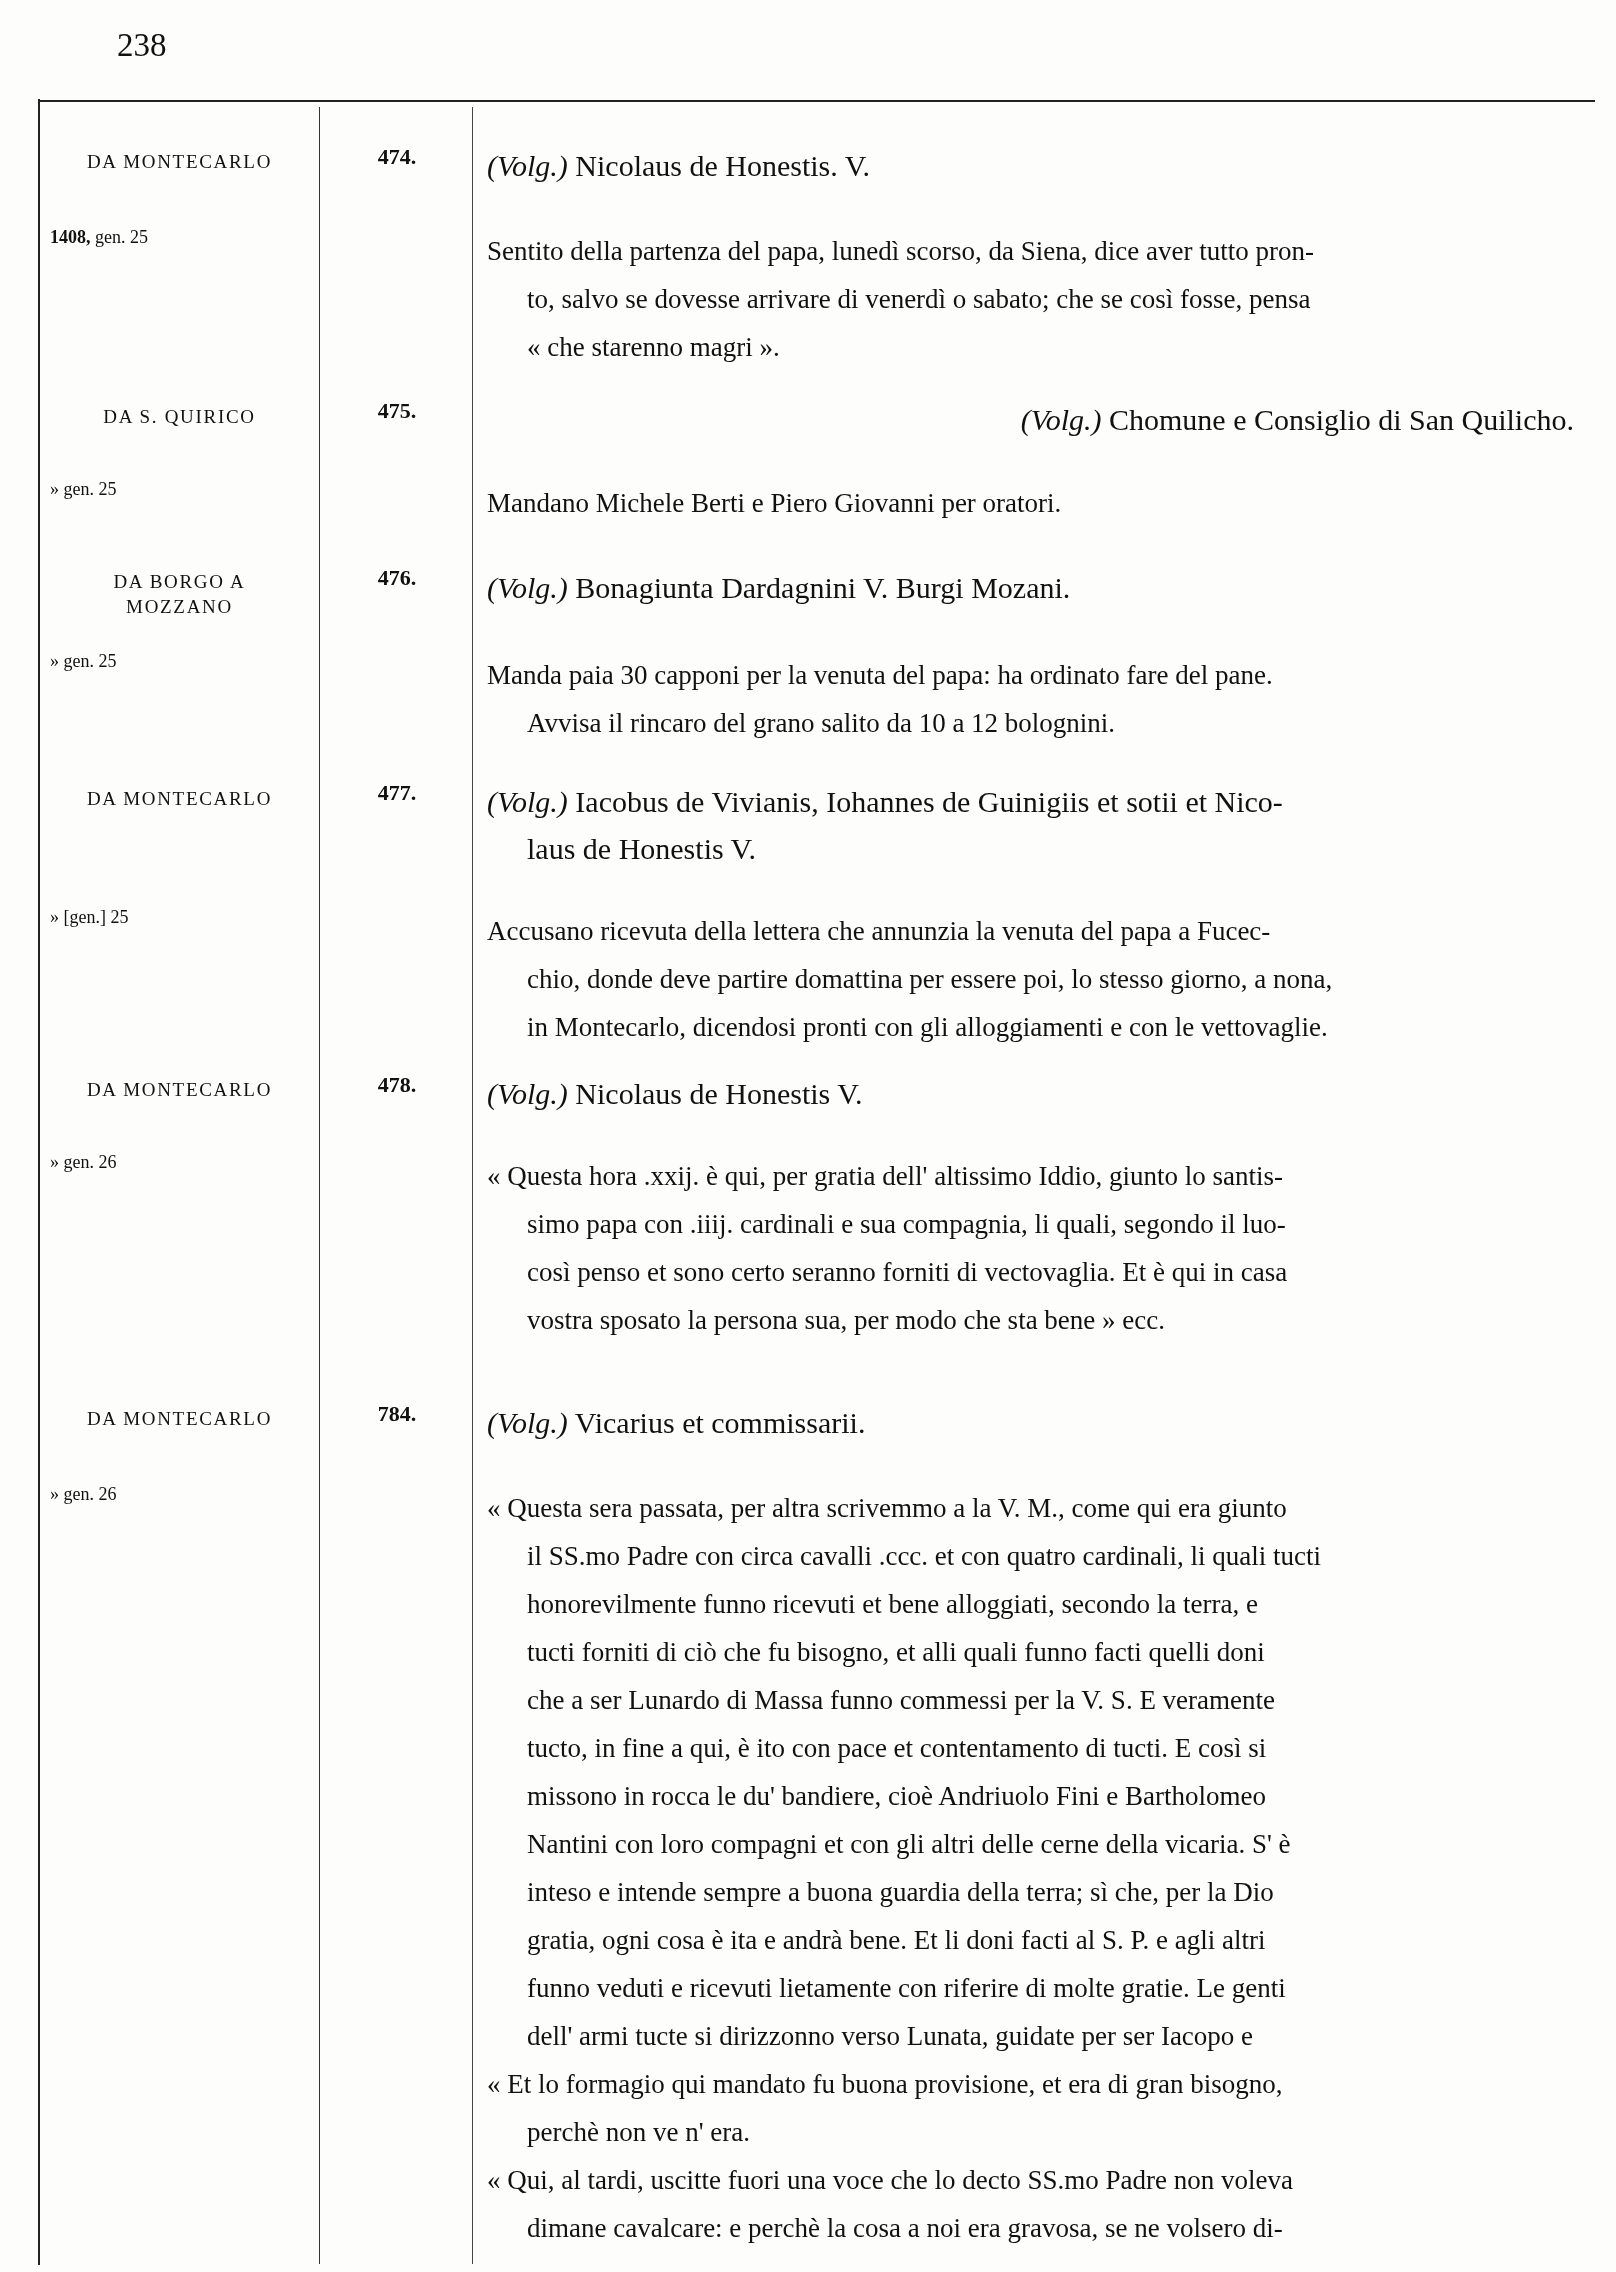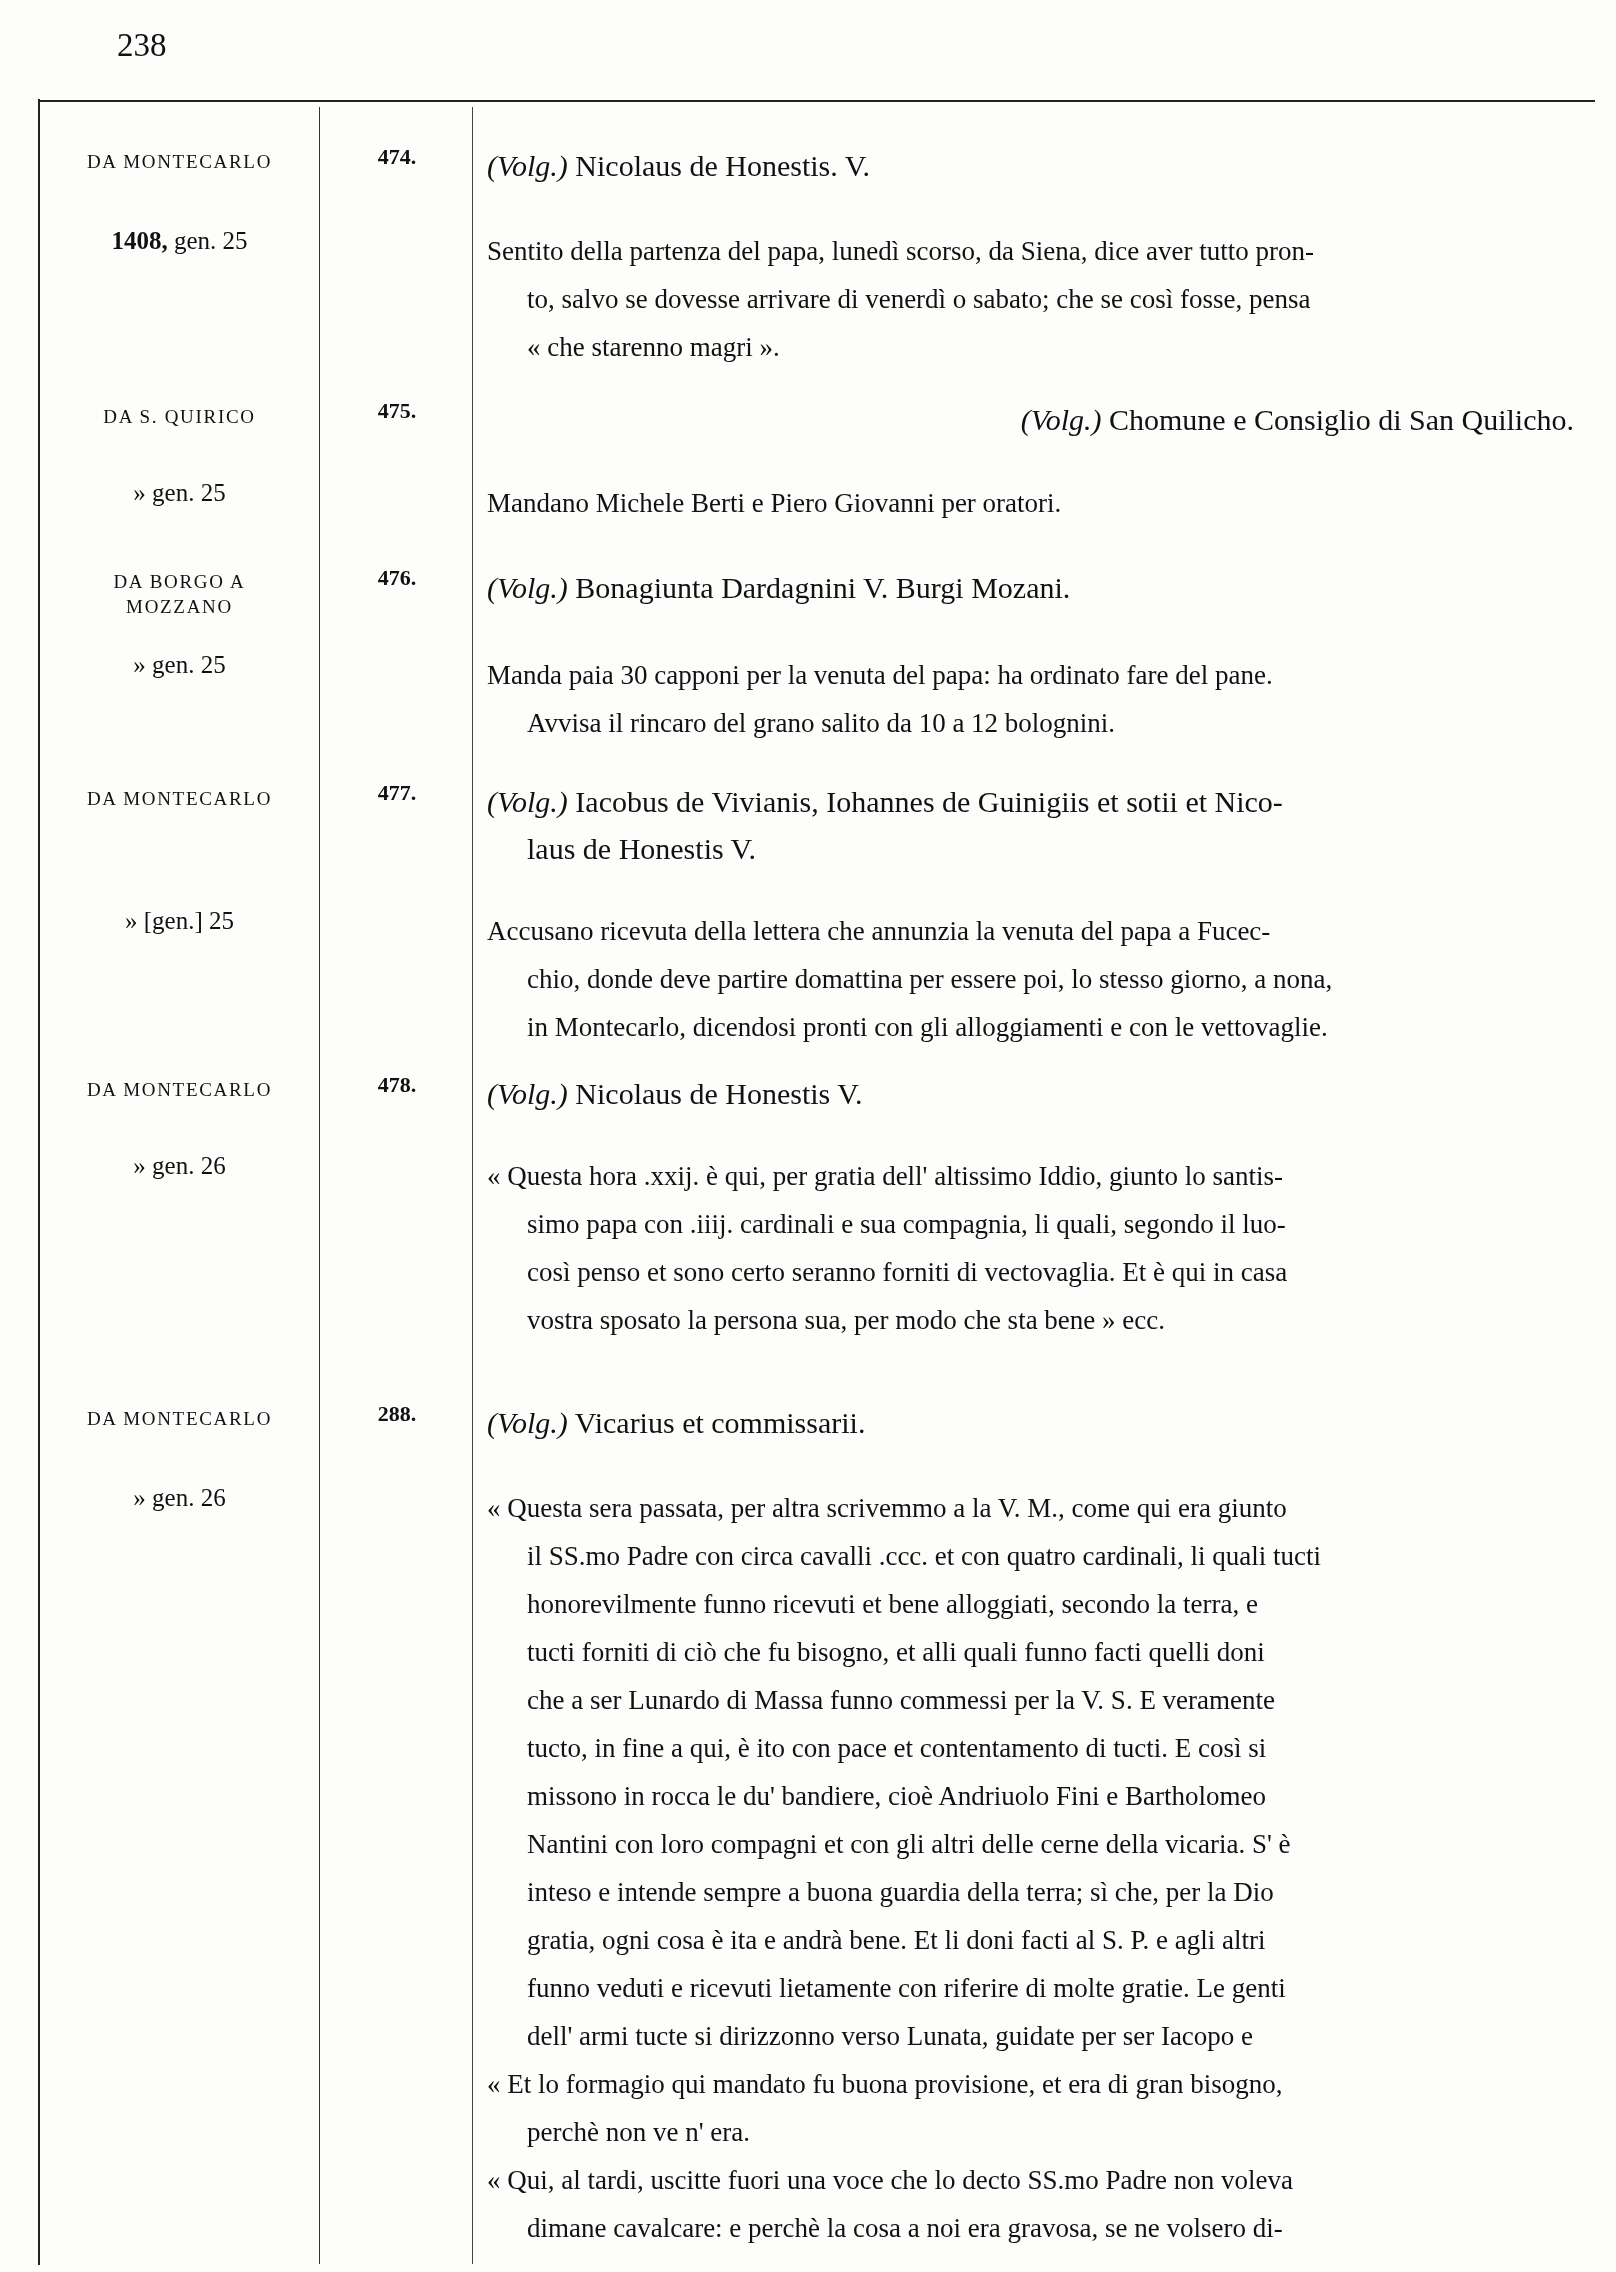--- a/index.html
+++ b/index.html
@@ -11,21 +11,21 @@
   .top-rule { position:absolute; left:40px; top:100px; width:1555px; height:1.7px; background:#222; }
   .vline { position:absolute; width:1.7px; background:#222; }
   .vline.left { left:38px; top:99px; height:2166px; }
   .vline.c1 { left:319px; top:107px; height:2157px; width:1.3px; background:#333; }
   .vline.c2 { left:472px; top:107px; height:2157px; width:1.3px; background:#444; }
   .place { position:absolute; left:50px; width:259px; text-align:center; font-size:19px; letter-spacing:1.7px; font-variant:small-caps; }
   .place.two { line-height:25px; }
   .num { position:absolute; left:326px; width:142px; text-align:center; font-size:22px; font-weight:bold; }
   .title { position:absolute; left:487px; width:1087px; font-size:30px; line-height:47px; }
   .title i { font-style:italic; }
-  .date { position:absolute; left:50px; width:259px; text-align:center; font-size:25px; }
+  .date { position:absolute; left:50px; width:259px; font-size:18px; }
   .date b { font-weight:bold; }
   .body { position:absolute; left:487px; width:1087px; font-size:27px; line-height:48px; text-align:justify; }
   .ln { display:block; }
   .ln.ind { padding-left:40px; }
 </style>
 </head>
 <body>
 
 <div class="page-num">238</div>
 <div class="top-rule"></div>
@@ -92,21 +92,21 @@
   <div class="body" style="top:1152px;">
     <span class="ln">« Questa hora .xxij. è qui, per gratia dell' altissimo Iddio, giunto lo santis-</span>
     <span class="ln ind">simo papa con .iiij. cardinali e sua compagnia, li quali, segondo il luo-</span>
     <span class="ln ind">così penso et sono certo seranno forniti di vectovaglia. Et è qui in casa</span>
     <span class="ln ind">vostra sposato la persona sua, per modo che sta bene » ecc.</span>
   </div>
 </div>
 
 <div>
   <div class="place" style="top:1408px;">DA MONTECARLO</div>
-  <div class="num" style="top:1401px;">288.</div>
+  <div class="num" style="top:1401px;">784.</div>
   <div class="title" style="top:1399px;"><i>(Volg.)</i> <span>Vicarius et commissarii.</span></div>
   <div class="date" style="top:1484px;">» gen. 26</div>
   <div class="body" style="top:1484px;">
     <span class="ln">« Questa sera passata, per altra scrivemmo a la V. M., come qui era giunto</span>
     <span class="ln ind">il SS.mo Padre con circa cavalli .ccc. et con quatro cardinali, li quali tucti</span>
     <span class="ln ind">honorevilmente funno ricevuti et bene alloggiati, secondo la terra, e</span>
     <span class="ln ind">tucti forniti di ciò che fu bisogno, et alli quali funno facti quelli doni</span>
     <span class="ln ind">che a ser Lunardo di Massa funno commessi per la V. S. E veramente</span>
     <span class="ln ind">tucto, in fine a qui, è ito con pace et contentamento di tucti. E così si</span>
     <span class="ln ind">missono in rocca le du' bandiere, cioè Andriuolo Fini e Bartholomeo</span>

